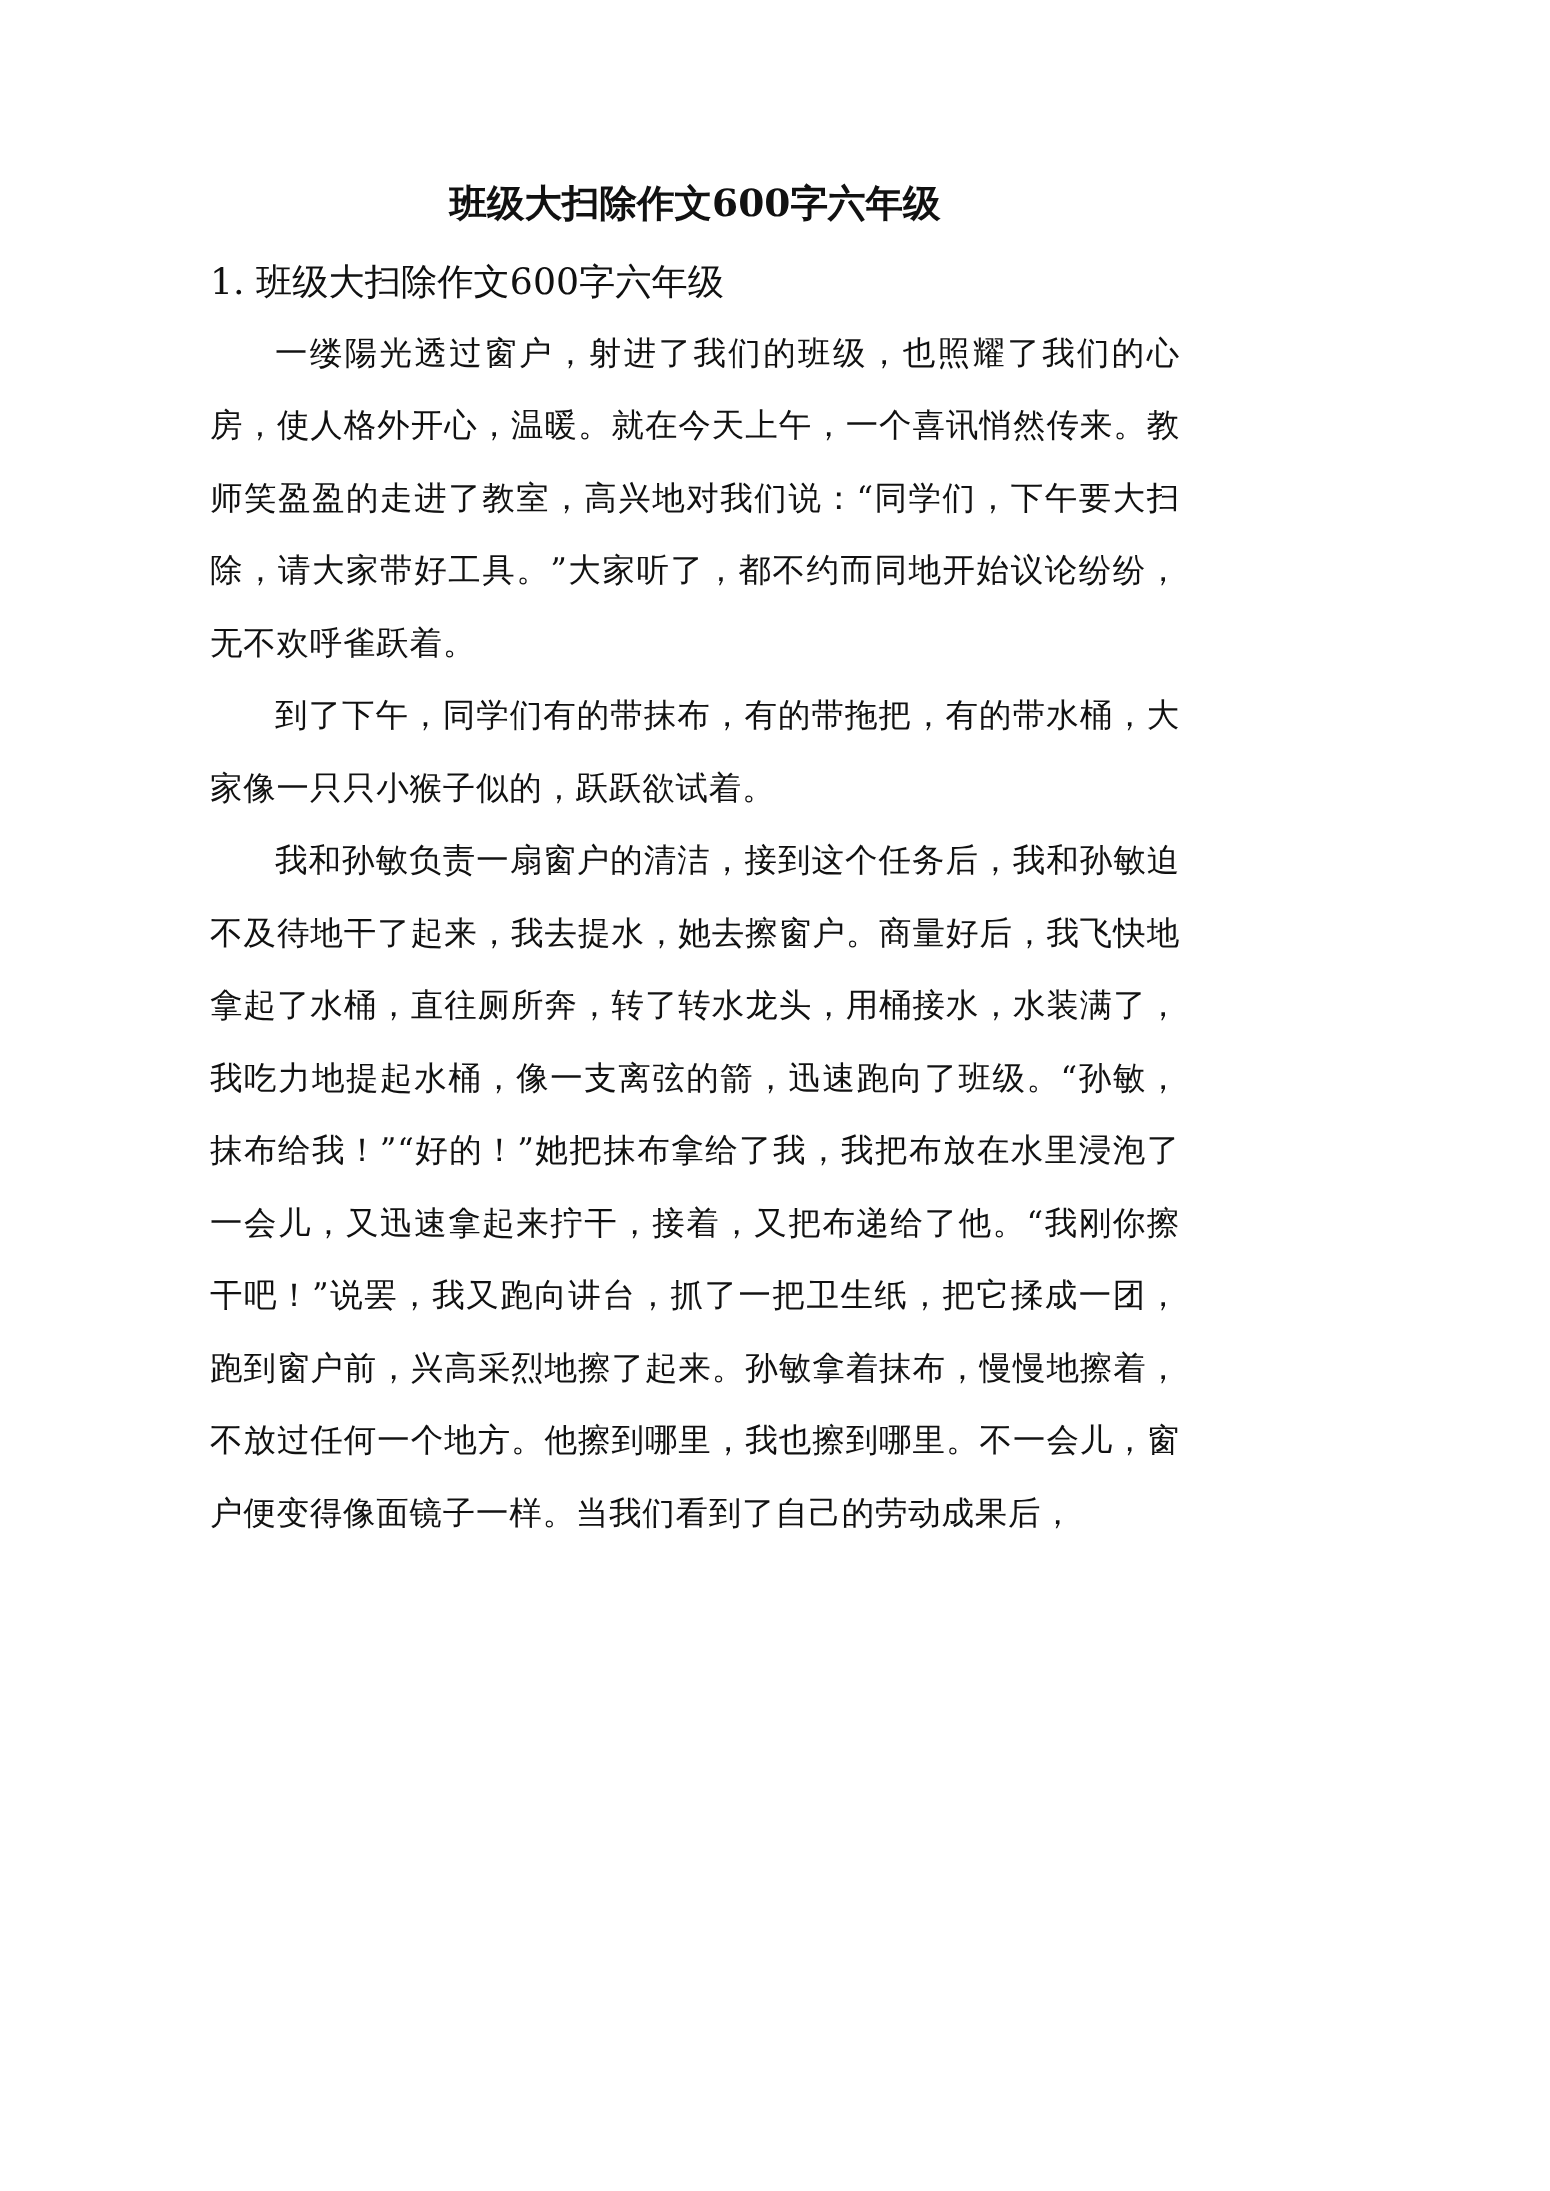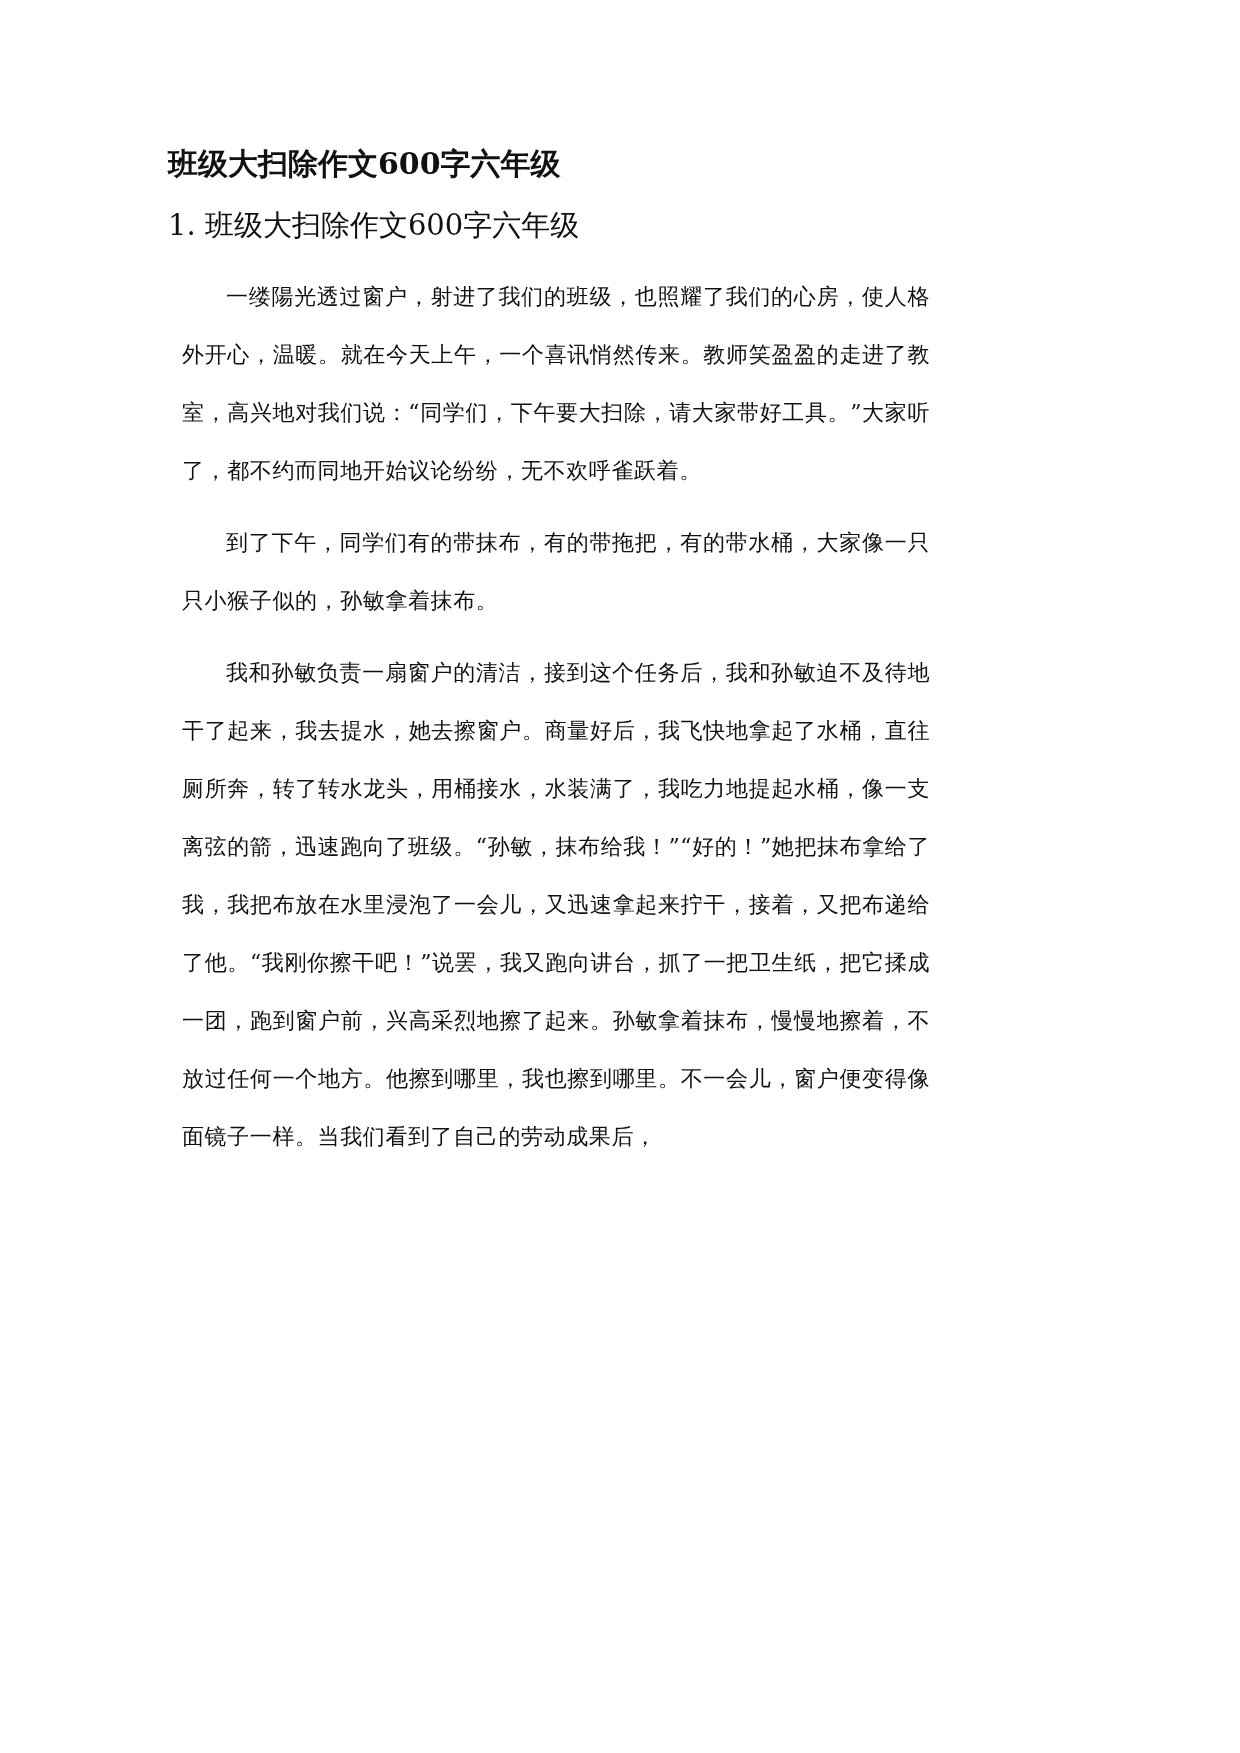--- a/index.html
+++ b/index.html
@@ -15,45 +15,45 @@
       font-family: "DejaVu Serif", "Liberation Serif", serif;
       color: #111111;
     }
     .page {
       position: absolute;
       left: 168px;
       top: 138px;
       width: 776px;
     }
     .title {
-      text-align: left;
+      text-align: center;
       font-size: 30px;
       font-weight: bold;
       line-height: 52px;
       margin: 0 0 6px 0;
       letter-spacing: 0px;
       width: 776px;
     }
     .subtitle {
       font-size: 29px;
       line-height: 58px;
       margin: 0;
     }
     .para {
-      font-size: 22px;
+      font-size: 26px;
       line-height: 58px;
-      margin: 14px;
+      margin: 0;
       text-indent: 2em;
       text-align: justify;
       text-align-last: left;
       letter-spacing: 0.6px;
     }
   </style>
 </head>
 <body>
 
 <div class="page">
   <h1 class="title">班级大扫除作文600字六年级</h1>
   <p class="subtitle">1. 班级大扫除作文600字六年级</p>
   <p class="para">一缕陽光透过窗户，射进了我们的班级，也照耀了我们的心房，使人格外开心，温暖。就在今天上午，一个喜讯悄然传来。教师笑盈盈的走进了教室，高兴地对我们说：“同学们，下午要大扫除，请大家带好工具。”大家听了，都不约而同地开始议论纷纷，无不欢呼雀跃着。</p>
-  <p class="para">到了下午，同学们有的带抹布，有的带拖把，有的带水桶，大家像一只只小猴子似的，孙敏拿着抹布。</p>
+  <p class="para">到了下午，同学们有的带抹布，有的带拖把，有的带水桶，大家像一只只小猴子似的，跃跃欲试着。</p>
   <p class="para">我和孙敏负责一扇窗户的清洁，接到这个任务后，我和孙敏迫不及待地干了起来，我去提水，她去擦窗户。商量好后，我飞快地拿起了水桶，直往厕所奔，转了转水龙头，用桶接水，水装满了，我吃力地提起水桶，像一支离弦的箭，迅速跑向了班级。“孙敏，抹布给我！”“好的！”她把抹布拿给了我，我把布放在水里浸泡了一会儿，又迅速拿起来拧干，接着，又把布递给了他。“我刚你擦干吧！”说罢，我又跑向讲台，抓了一把卫生纸，把它揉成一团，跑到窗户前，兴高采烈地擦了起来。孙敏拿着抹布，慢慢地擦着，不放过任何一个地方。他擦到哪里，我也擦到哪里。不一会儿，窗户便变得像面镜子一样。当我们看到了自己的劳动成果后，</p>
 </div>
 
 </body></html>

